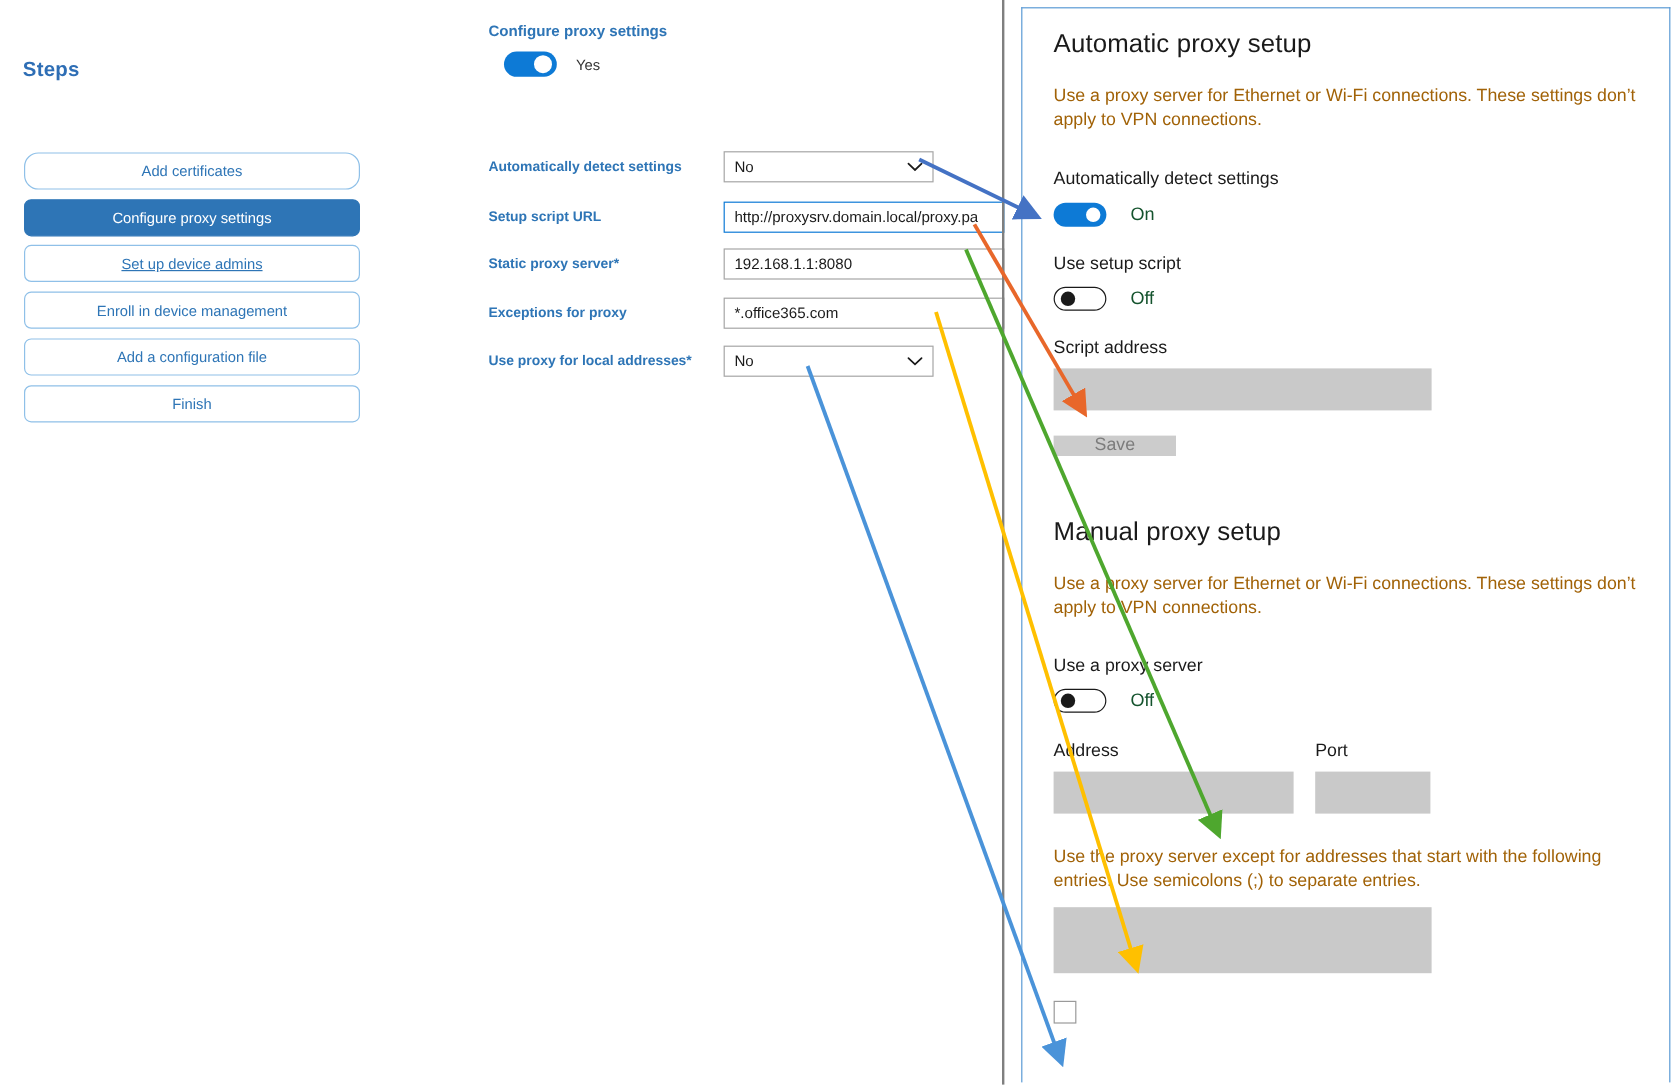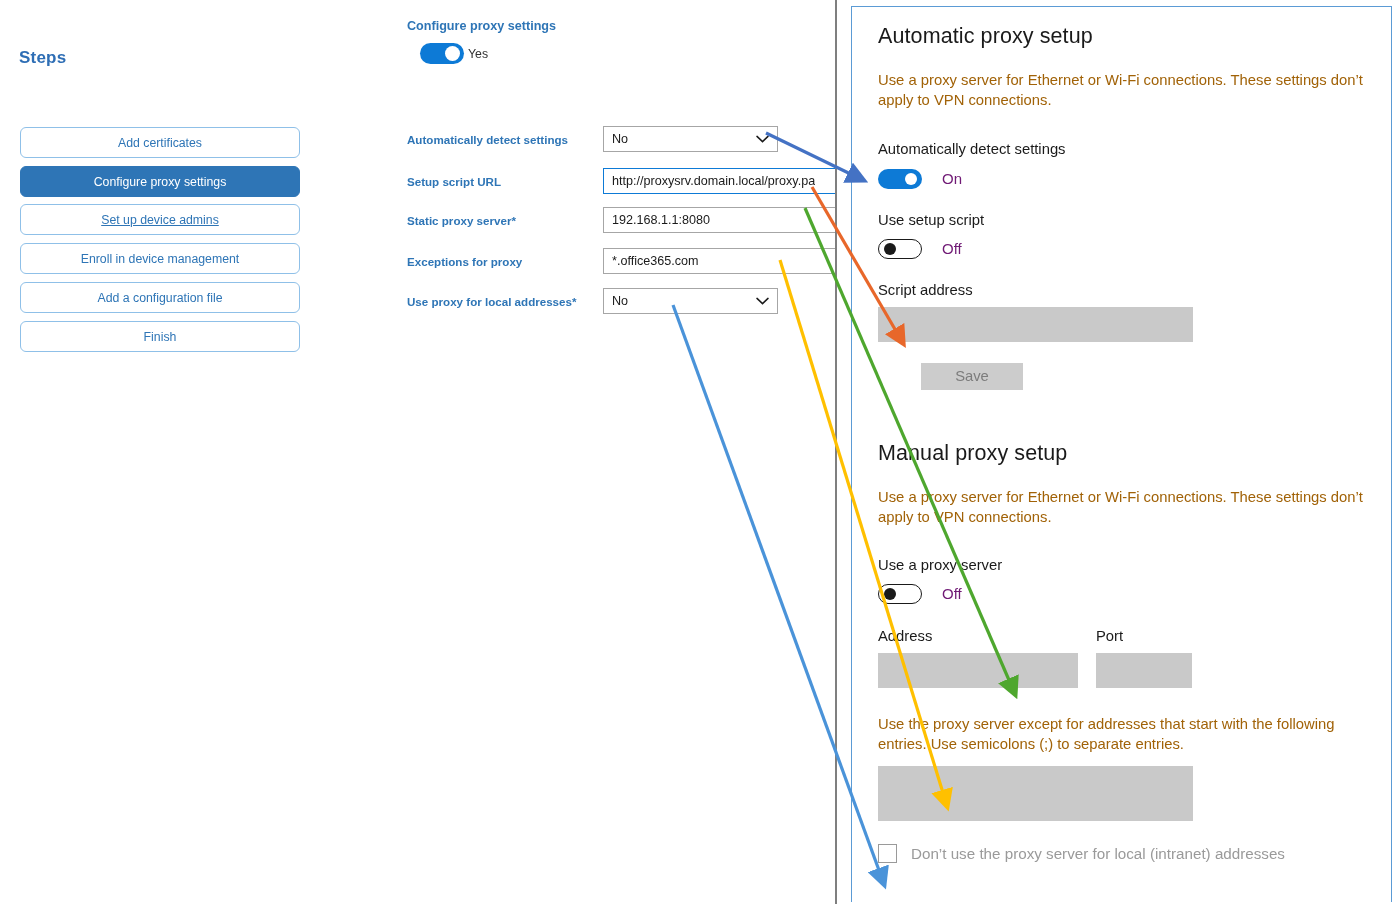--- a/index.html
+++ b/index.html
@@ -31,21 +31,21 @@
     display:flex; align-items:center; justify-content:center;
   }
   .step-check svg { display:block; }
 
   
   #form-panel { position:absolute; left:334px; top:0; width:500px; height:904px; background:#fff; }
   #form-heading {
     position:absolute; left:73px; top:19px;
     font-size:12.6px; font-weight:bold; color:#2e75b6;
   }
-  #form-toggle-row { position:absolute; left:73px; top:43px; display:flex; align-items:center; gap:4px;padding-left:13px; }
+  #form-toggle-row { position:absolute; left:73px; top:43px; display:flex; align-items:center; gap:16px;padding-left:13px; }
   .sw-pill {
     width:44px; height:21px; border-radius:11px; background:#0d7ad6;
     position:relative; cursor:pointer; flex:none;
   }
   .sw-pill .knob {
     position:absolute; top:3px; right:4px; width:15px; height:15px;
     border-radius:50%; background:#ffffff;
   }
   .sw-label { font-size:12.3px; color:#333; }
 
@@ -81,21 +81,21 @@
   .win-lbl { font-size:14.8px; color:#1a1a1a; }
   .win-sw-row { display:flex; align-items:center; gap:20px; }
   .wsw {
     width:44px; height:20px; border-radius:10px; position:relative; cursor:pointer; flex:none;
   }
   .wsw.on { background:#0d7ad6; }
   .wsw.off { background:#ffffff; border:1.6px solid #1a1a1a; }
   .wsw .k { position:absolute; top:50%; transform:translateY(-50%); width:12px; height:12px; border-radius:50%; }
   .wsw.on .k { right:5px; background:#fff; }
   .wsw.off .k { left:5px; background:#1a1a1a; }
-  .wsw-txt { font-size:15px; color:#701a75; }
+  .wsw-txt { font-size:15px; color:#14532d; }
   .grayfield { background:#c9c9c9; }
   .graybtn {
     background:#cccccc; display:flex; align-items:center; justify-content:center;
     font-size:14.8px; color:#7c7c7c; cursor:pointer;
   }
   .cb-row { display:flex; align-items:center; gap:14px; }
   .cb-box { width:19px; height:19px; border:1.6px solid #9a9a9a; background:#fff; flex:none; cursor:pointer; }
   .cb-txt { font-size:15.2px; color:#9a9a9a; }
 
   
@@ -103,21 +103,21 @@
 </style>
 </head>
 <body>
 
 <div id="root">
 
   <div id="steps-panel">
     <div id="steps-title">Steps</div>
 
 
-    <div class="step-btn" style="top:87px;">
+    <div class="step-btn" style="top:87px;border-radius:12px;">
       <span>Add certificates</span>
     </div>
 
     <div class="step-btn active" style="top:126px;">
       <span>Configure proxy settings</span>
     </div>
 
     <div class="step-btn" style="top:164px;text-decoration:underline;">
       <span>Set up device admins</span>
     </div>
@@ -208,21 +208,21 @@
       <div class="win-sw-row" style="margin-top:11px;">
         <div class="wsw off">
             <div class="k"></div>
           </div>
         <span class="wsw-txt">Off</span>
       </div>
 
       <div class="win-lbl" style="margin-top:23px;">Script address</div>
       <div class="grayfield" style="margin-top:9px; width:315px; height:35px;"></div>
 
-      <div class="graybtn" style="margin-top:21px; width:102px; height:27px;margin-left:43px;">Save</div>
+      <div class="graybtn" style="margin-top:21px; width:102px; height:17px;">Save</div>
 
       <div class="win-h1" style="margin-top:51px;">Manual proxy setup</div>
 
       <div class="win-p" style="margin-top:22px; width:494px;">Use a proxy server for Ethernet or Wi-Fi connections. These settings don’t apply to VPN connections.</div>
 
       <div class="win-lbl" style="margin-top:29px;">Use a proxy server</div>
       <div class="win-sw-row" style="margin-top:11px;">
         <div class="wsw off">
             <div class="k"></div>
           </div>
@@ -239,21 +239,20 @@
           <div class="grayfield" style="margin-top:9px; width:96px; height:35px;"></div>
         </div>
       </div>
 
       <div class="win-p" style="margin-top:27px; width:480px;">Use the proxy server except for addresses that start with the following entries. Use semicolons (;) to separate entries.</div>
 
       <div class="grayfield" style="margin-top:11px; width:315px; height:55px;"></div>
 
       <div class="cb-row" style="margin-top:23px;">
         <div class="cb-box"></div>
-        <span class="cb-txt">Don’t use the proxy server for local (intranet) addresses</span>
       </div>
 
     </div>
   </div>
 
   <svg id="arrows" viewBox="0 0 1398 904">
     <defs>
       <marker id="mk-blue1" markerWidth="7" markerHeight="7" refX="5.2" refY="3.5" orient="auto">
         <path d="M0,0 L7,3.5 L0,7 z" fill="#4472c4"></path>
       </marker>

